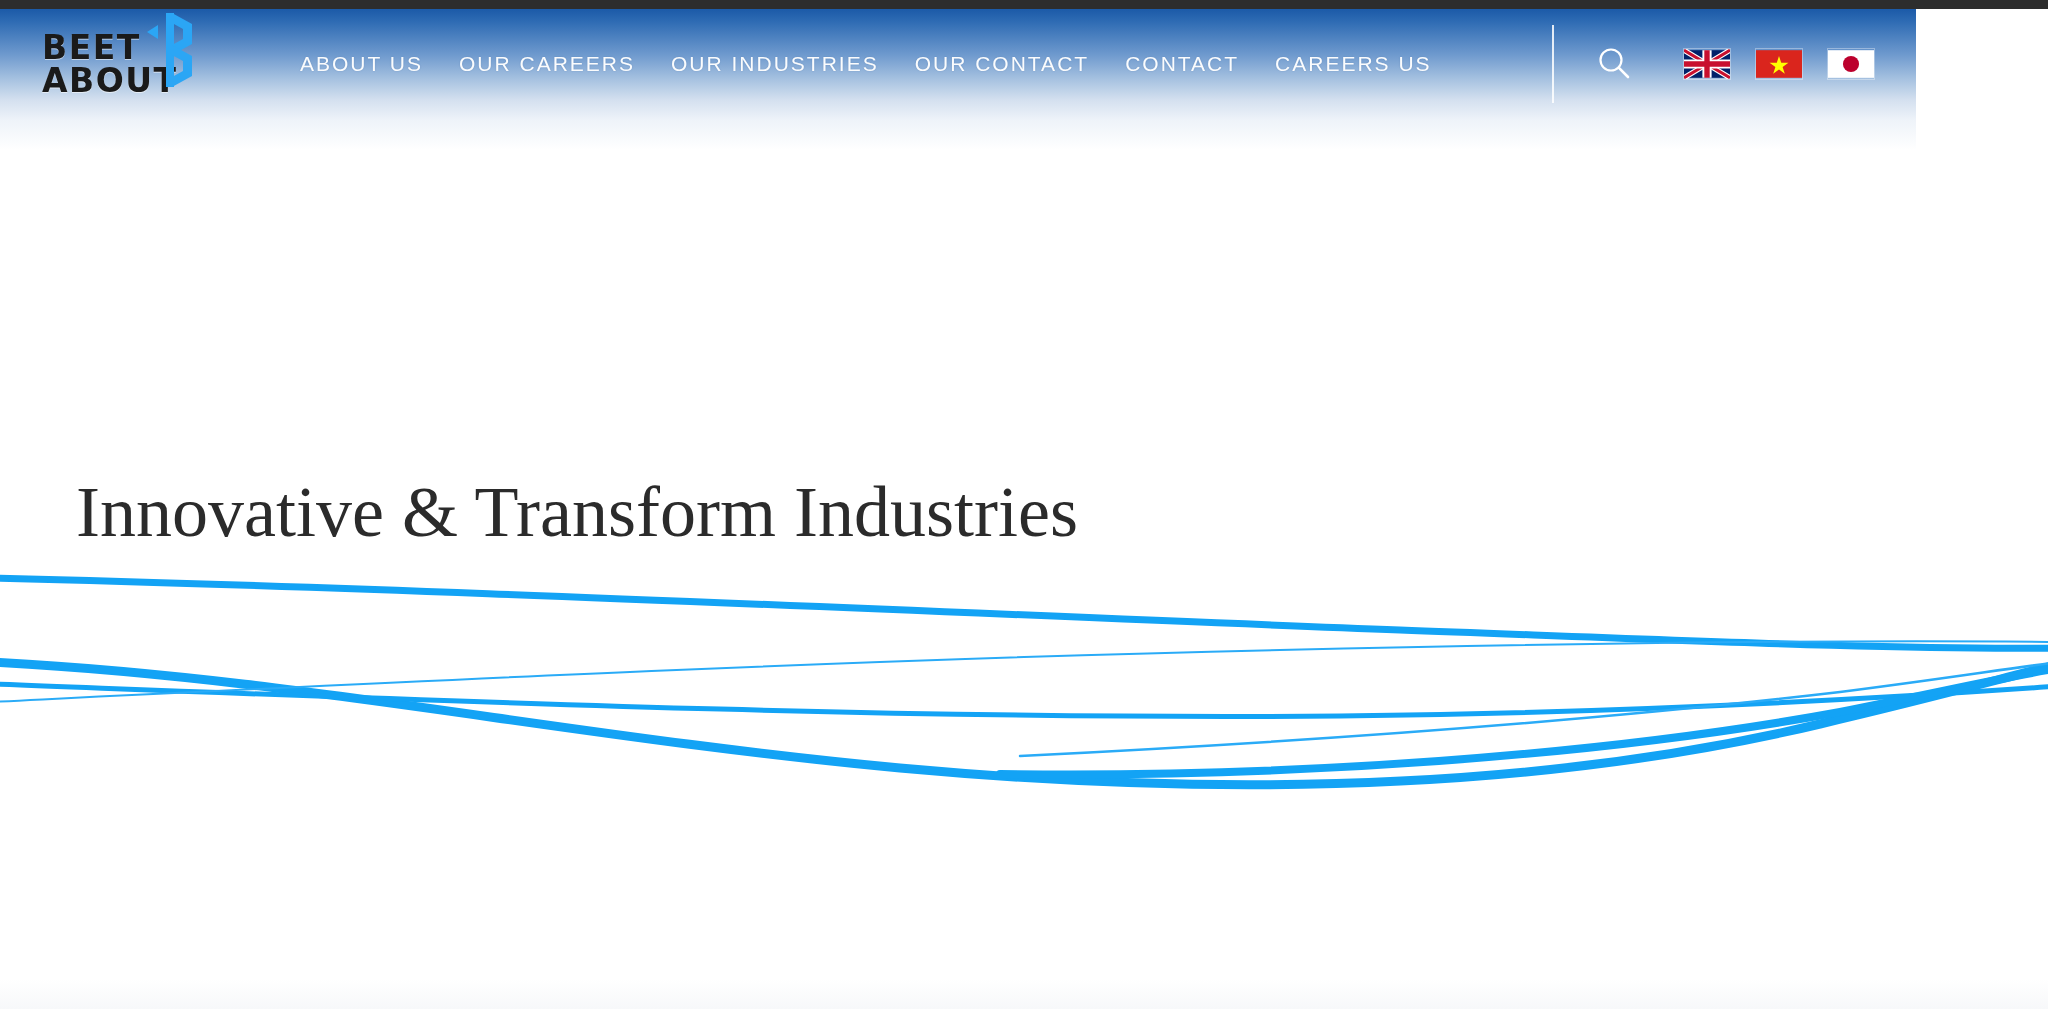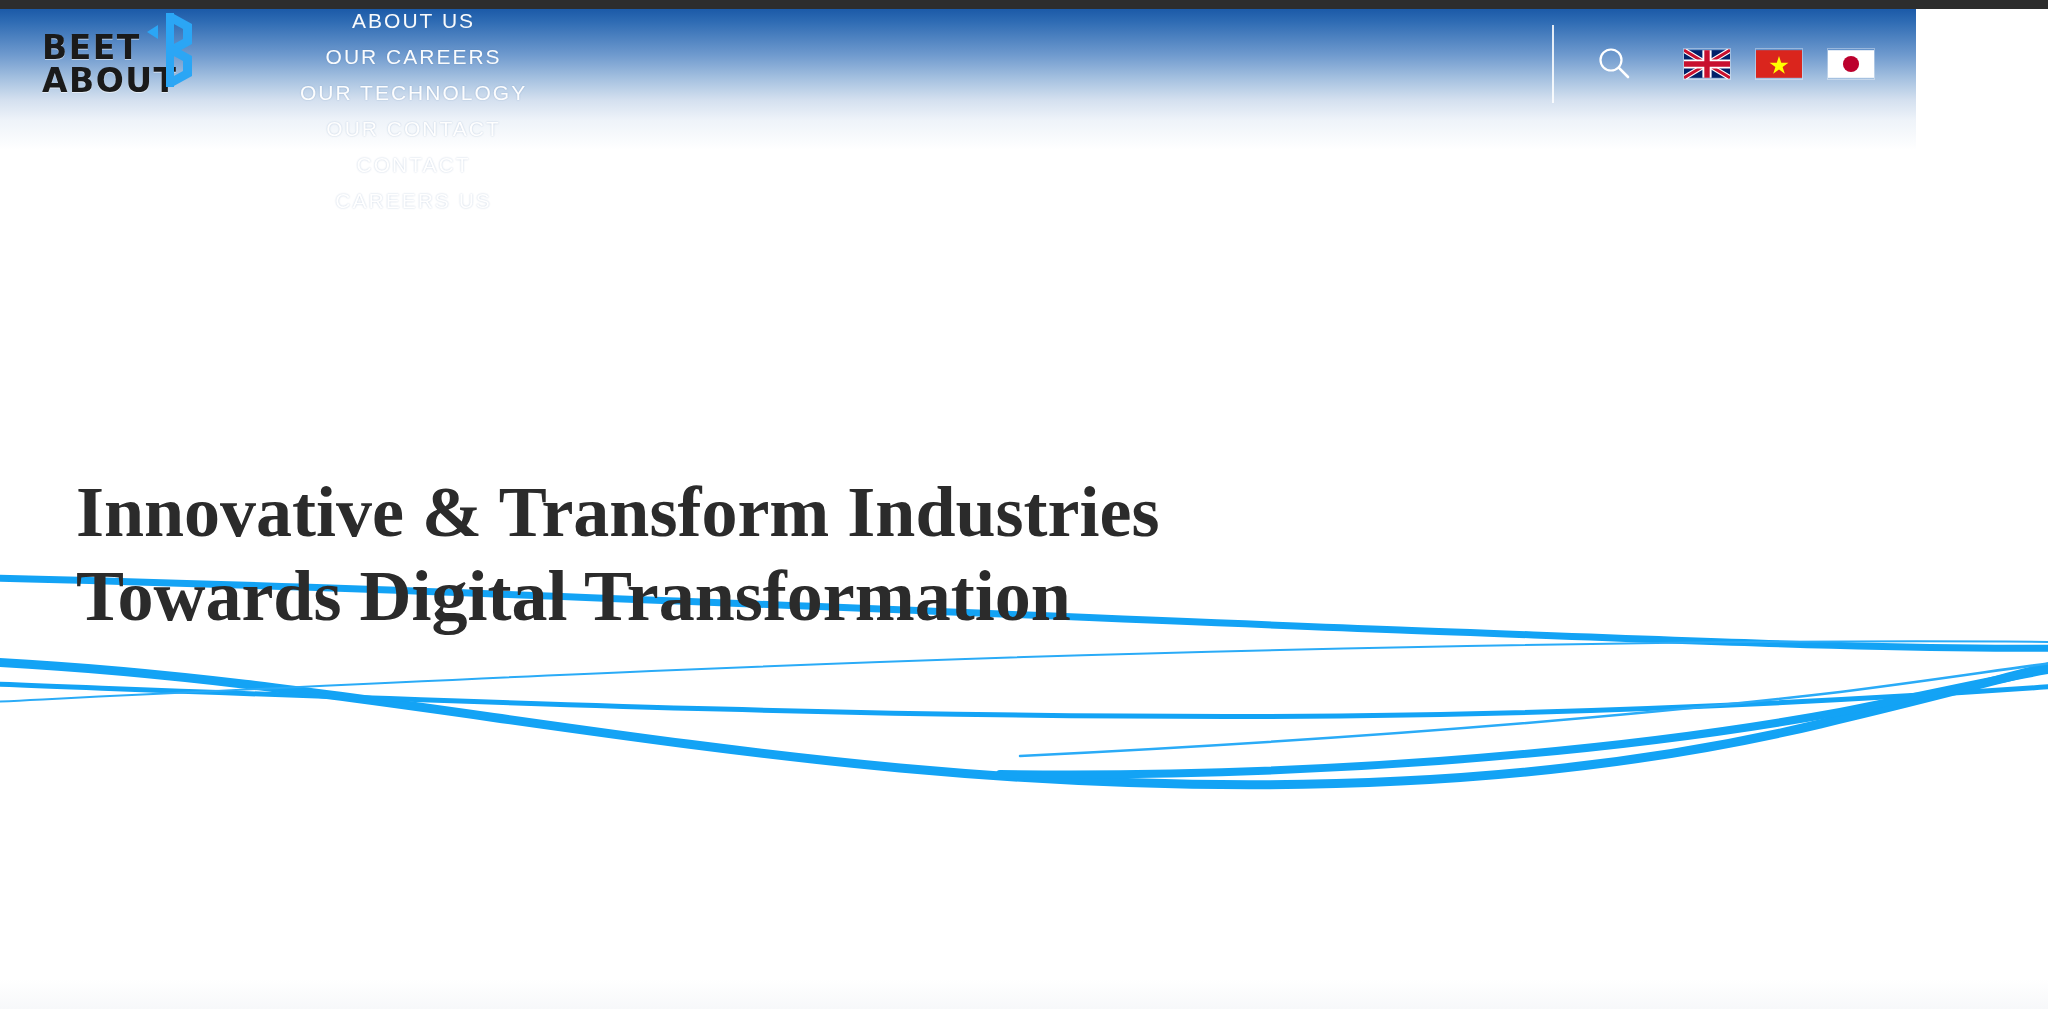--- a/index.html
+++ b/index.html
@@ -46,21 +46,21 @@
   }
   .logo-line2 { display:block; }
   .logo-mark {
     position:absolute; left:100px; top:2px;
     width:62px; height:78px;
   }
 
   
   .nav {
     position:absolute; left:300px; top:9px; height:110px;
-    display:flex; align-items:center; gap:12px;flex-direction:column;
+    display:flex; align-items:center; gap:36px;
   }
   .nav-item {
     font-family:"Liberation Sans", sans-serif;
     font-size:21px;
     letter-spacing:2.0px;
     color:#ffffff;
     white-space:nowrap;
     text-decoration:none;
     opacity:.97;
     cursor:pointer;
@@ -86,21 +86,21 @@
     box-shadow:0 0 0 1px rgba(255,255,255,.35);
   }
 
   
   .hero {
     position:absolute; left:76px; top:470px;
     z-index:20;
   }
   .hero h1 {
     font-family:"Liberation Serif", "DejaVu Serif", serif;
-    font-weight:700;
+    font-weight:400;
     font-size:72px;
     line-height:84px;
     color:#2b2b2b;
     white-space:nowrap;
     letter-spacing:0px;
   }
   .hero .line { display:block; }
 
   
   .waves {
@@ -131,21 +131,20 @@
     <path d="M -10 702 C 400 682, 840 660, 1280 650 C 1620 642, 1870 640, 2060 642" fill="none" stroke="#2aabf7" stroke-width="2" stroke-linecap="round"></path>
 
     <path d="M 1020 756 C 1300 742, 1600 720, 1840 692 C 1950 678, 2010 668, 2060 662" fill="none" stroke="#2aabf7" stroke-width="2.5" stroke-linecap="round"></path>
 
     <path d="M 1000 774 C 1290 778, 1600 756, 1840 712 C 1950 690, 2010 676, 2060 668" fill="none" stroke="#13a3f5" stroke-width="8" stroke-linecap="round"></path>
   </svg>
 
   <div class="hero">
     <h1>
       <span class="line">Innovative &amp; Transform Industries</span>
-      <span class="line">Towards Digital Transformation</span>
     </h1>
   </div>
 
   <div class="header">
     <div class="topstrip"></div>
 
     <a class="logo" href="#">
       <span class="logo-text">
         <span>BEET</span>
         <span class="logo-line2">ABOUT</span>
@@ -159,21 +158,21 @@
 
         <rect x="24" y="2" width="8" height="74" fill="#2ba6f5"></rect>
 
         <path d="M 30 34 L 50 45 L 50 65 L 30 76 L 30 66 L 41 60 L 41 50 L 30 44 Z" fill="#2ba6f5"></path>
       </svg>
     </a>
 
     <nav class="nav">
       <a class="nav-item" href="#">ABOUT US</a>
       <a class="nav-item" href="#">OUR CAREERS</a>
-      <a class="nav-item" href="#">OUR TECHNOLOGY</a>
+      <a class="nav-item" href="#">OUR INDUSTRIES</a>
       <a class="nav-item" href="#">OUR CONTACT</a>
       <a class="nav-item" href="#">CONTACT</a>
       <a class="nav-item" href="#">CAREERS US</a>
     </nav>
 
     <div class="hdr-right">
       <div class="divider"></div>
 
       <div class="search-btn">
         <svg width="40" height="40" viewBox="0 0 40 40" aria-hidden="true">

